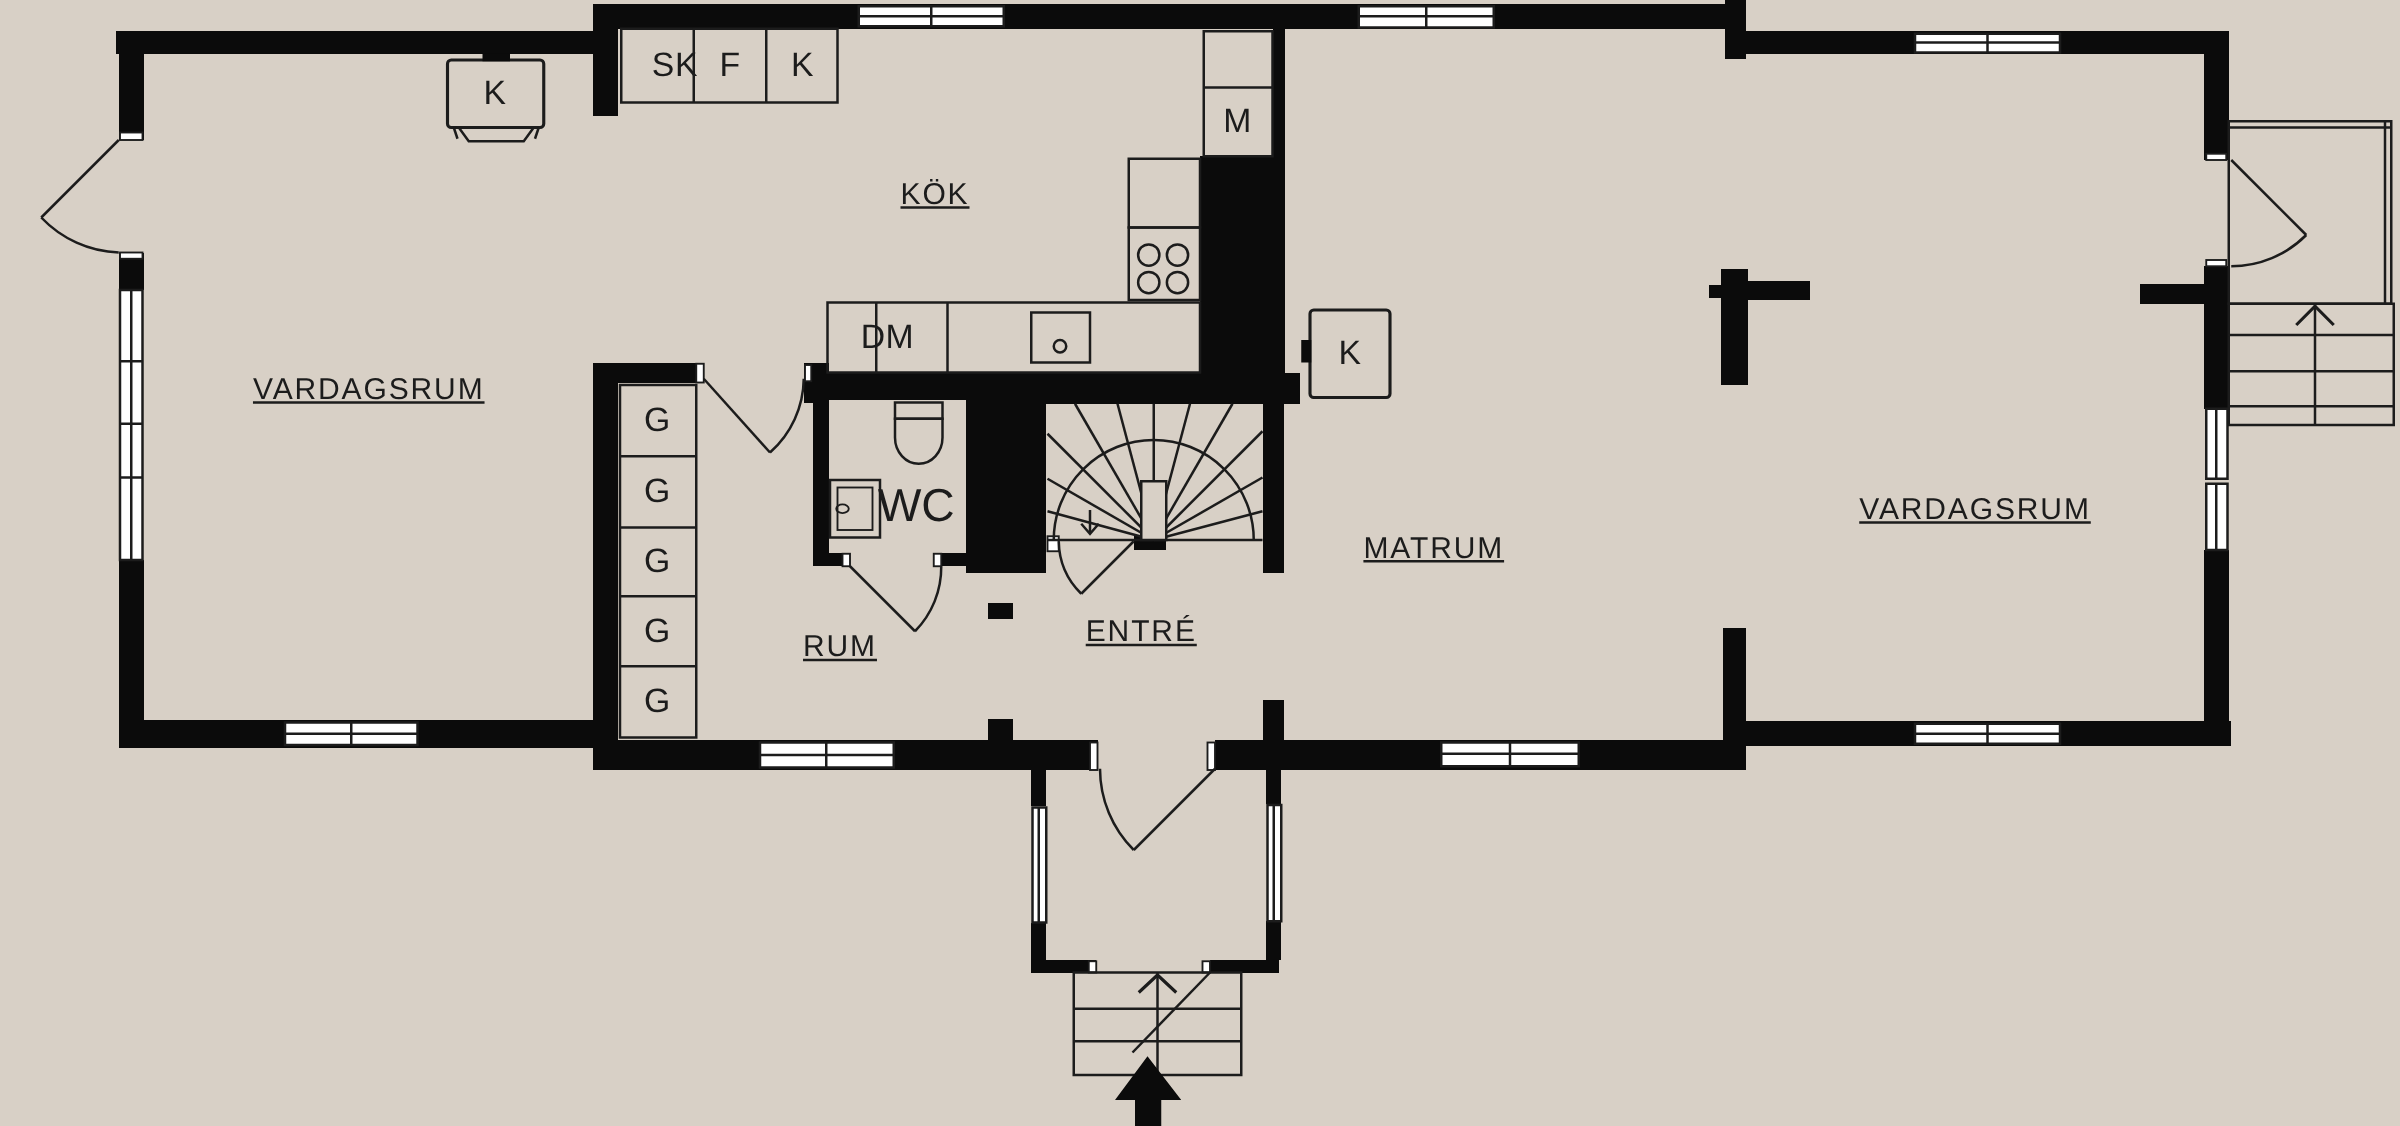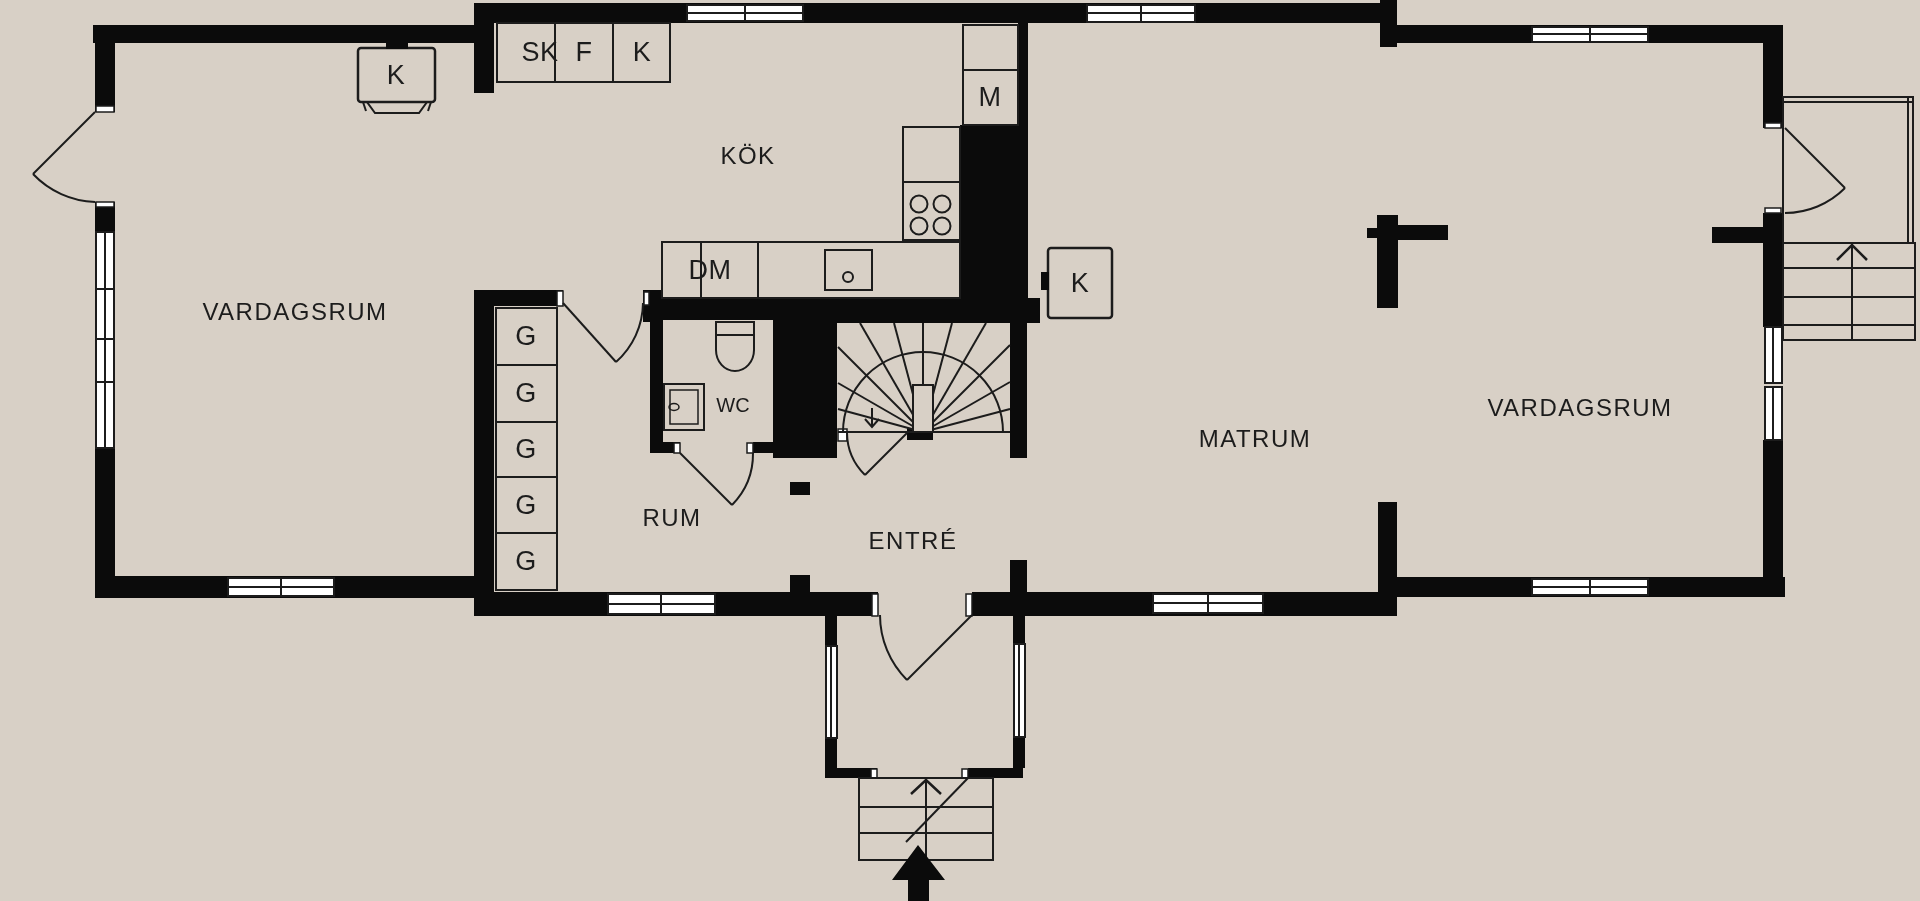--- a/index.html
+++ b/index.html
@@ -1,23 +1,23 @@
 <!DOCTYPE html>
 <html><head>
 <meta charset="utf-8">
 <style>
   html,body{margin:0;padding:0;background:#d8d0c6;}
   #plan-root{position:relative;width:1920px;height:901px;background:#d8d0c6;overflow:hidden;
              font-family:"Liberation Sans", sans-serif;}
   #plan-svg{position:absolute;left:0;top:0;}
   .label{position:absolute;transform:translate(-50%,-50%);color:#1c1c1c;white-space:nowrap;
          font-family:"Liberation Sans", sans-serif;}
-  .room-label{font-size:24px;letter-spacing:1.5px;}
+  .room-label{font-size:24px;letter-spacing:1.5px;text-decoration:underline;}
   .fixture-label{font-size:27px;letter-spacing:0.5px;}
-  .wc-label{font-size:20px;}
+  .wc-label{font-size:37px;}
 </style>
 </head>
 <body>
 
 <div id="plan-root">
 
 <svg id="plan-svg" width="1920" height="901" viewBox="0 0 1920 901">
 
   <g fill="#0b0b0b" shape-rendering="crispEdges">
     <rect x="93" y="25" width="381" height="18"></rect>
@@ -276,24 +276,24 @@
       <line x1="1852" y1="243" x2="1852" y2="340"></line>
       <path d="M1837,260 L1852,245 L1867,260" stroke-width="2.5"></path>
     </g>
   </g>
 
   <path fill="#0b0b0b" d="M918,845 L945,880 L929,880 L929,901 L908,901 L908,880 L892,880 Z"></path>
 </svg>
 
   <div class="label room-label" style="left:295px;top:312px">VARDAGSRUM</div>
   <div class="label room-label" style="left:748px;top:156px">KÖK</div>
-  <div class="label room-label" style="left:1255px;top:439px">MATRUM</div>
+  <div class="label room-label" style="left:1147px;top:439px">MATRUM</div>
   <div class="label room-label" style="left:1580px;top:408px">VARDAGSRUM</div>
   <div class="label room-label" style="left:672px;top:518px">RUM</div>
-  <div class="label room-label" style="left:913px;top:541px">ENTRÉ</div>
+  <div class="label room-label" style="left:913px;top:506px">ENTRÉ</div>
   <div class="label wc-label" style="left:733px;top:405px">WC</div>
 
   <div class="label fixture-label" style="left:540px;top:52px">SK</div>
   <div class="label fixture-label" style="left:584px;top:52px">F</div>
   <div class="label fixture-label" style="left:642px;top:52px">K</div>
 
   <div class="label fixture-label" style="left:396px;top:75px">K</div>
   <div class="label fixture-label" style="left:990px;top:97px">M</div>
   <div class="label fixture-label" style="left:710px;top:270px">DM</div>
   <div class="label fixture-label" style="left:1080px;top:283px">K</div>

